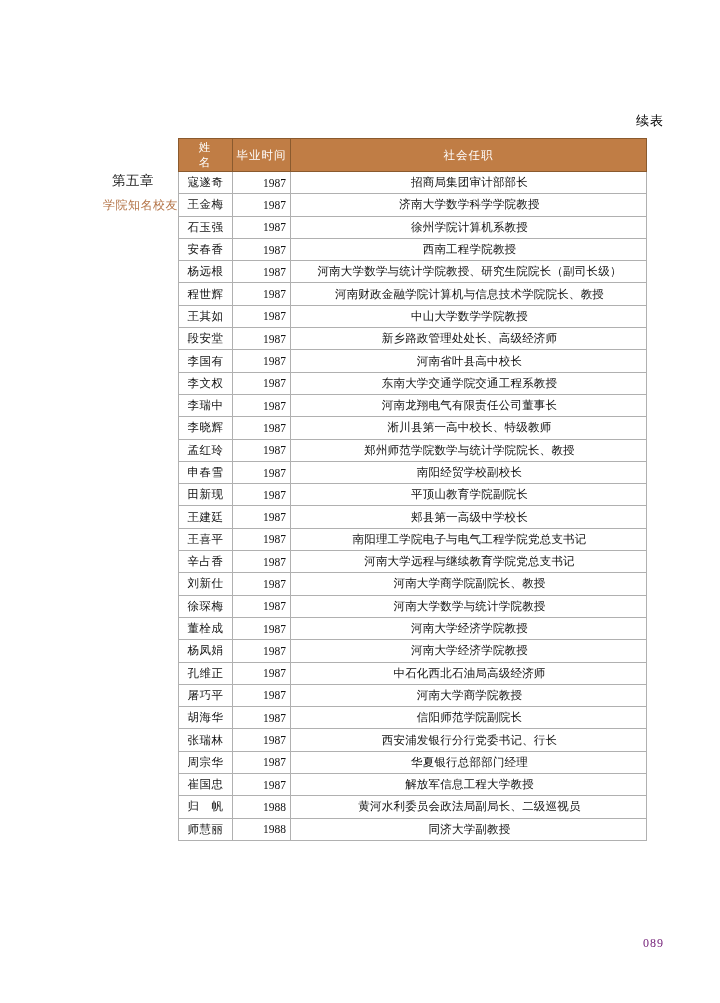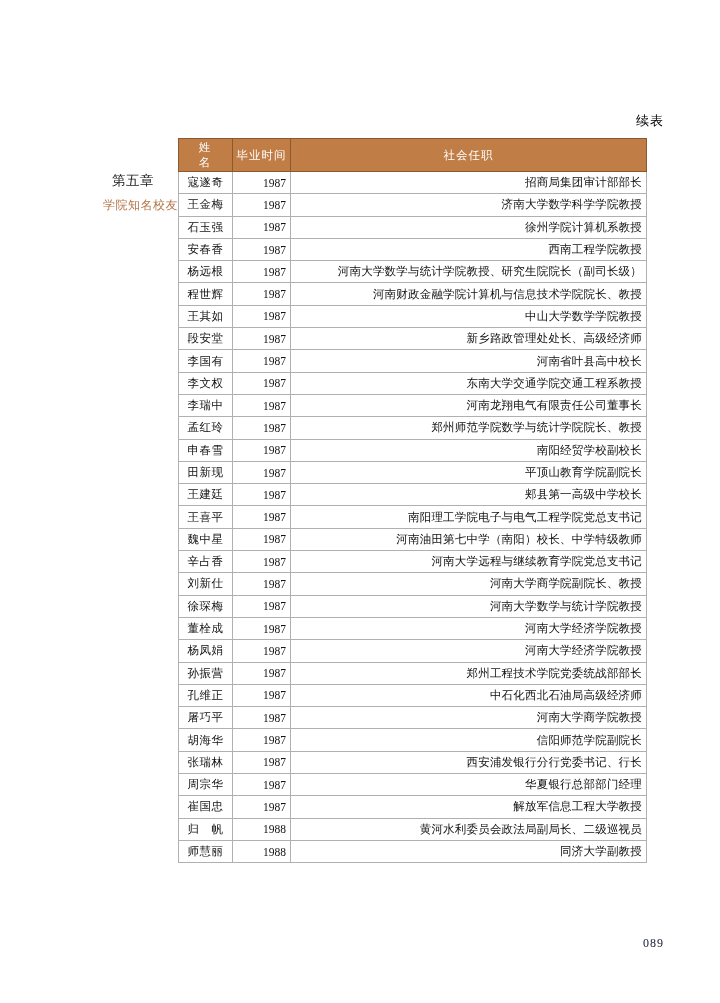--- a/index.html
+++ b/index.html
@@ -83,30 +83,30 @@
     overflow: hidden;
   }
   table.alumni td.name {
     text-align: center;
     letter-spacing: 0.5px;
   }
   table.alumni td.year {
     text-align: right;
   }
   table.alumni td.post {
-    text-align: right;
+    text-align: center;
     padding-left: 6px;
     letter-spacing: 0.2px;
   }
   .page-number {
     position: absolute;
     right: 56px;
     bottom: 52px;
     font-size: 12px;
-    color: #0f172a;
+    color: #701a75;
     letter-spacing: 1px;
   }
 </style>
 </head>
 <body>
 
 <div class="page">
 
   <div class="continued-label">续表</div>
 
@@ -178,20 +178,25 @@
         <td class="name">李文权</td>
         <td class="year">1987</td>
         <td class="post">东南大学交通学院交通工程系教授</td>
       </tr>
       <tr>
         <td class="name">李瑞中</td>
         <td class="year">1987</td>
         <td class="post">河南龙翔电气有限责任公司董事长</td>
       </tr>
       <tr>
+        <td class="name">李晓辉</td>
+        <td class="year">1987</td>
+        <td class="post">淅川县第一高中校长、特级教师</td>
+      </tr>
+      <tr>
         <td class="name">孟红玲</td>
         <td class="year">1987</td>
         <td class="post">郑州师范学院数学与统计学院院长、教授</td>
       </tr>
       <tr>
         <td class="name">申春雪</td>
         <td class="year">1987</td>
         <td class="post">南阳经贸学校副校长</td>
       </tr>
       <tr>
@@ -203,25 +208,20 @@
         <td class="name">王建廷</td>
         <td class="year">1987</td>
         <td class="post">郏县第一高级中学校长</td>
       </tr>
       <tr>
         <td class="name">王喜平</td>
         <td class="year">1987</td>
         <td class="post">南阳理工学院电子与电气工程学院党总支书记</td>
       </tr>
       <tr>
-        <td class="name">魏中星</td>
-        <td class="year">1987</td>
-        <td class="post">河南油田第七中学（南阳）校长、中学特级教师</td>
-      </tr>
-      <tr>
         <td class="name">辛占香</td>
         <td class="year">1987</td>
         <td class="post">河南大学远程与继续教育学院党总支书记</td>
       </tr>
       <tr>
         <td class="name">刘新仕</td>
         <td class="year">1987</td>
         <td class="post">河南大学商学院副院长、教授</td>
       </tr>
       <tr>
@@ -231,25 +231,20 @@
       </tr>
       <tr>
         <td class="name">董栓成</td>
         <td class="year">1987</td>
         <td class="post">河南大学经济学院教授</td>
       </tr>
       <tr>
         <td class="name">杨凤娟</td>
         <td class="year">1987</td>
         <td class="post">河南大学经济学院教授</td>
-      </tr>
-      <tr>
-        <td class="name">孙振营</td>
-        <td class="year">1987</td>
-        <td class="post">郑州工程技术学院党委统战部部长</td>
       </tr>
       <tr>
         <td class="name">孔维正</td>
         <td class="year">1987</td>
         <td class="post">中石化西北石油局高级经济师</td>
       </tr>
       <tr>
         <td class="name">屠巧平</td>
         <td class="year">1987</td>
         <td class="post">河南大学商学院教授</td>

